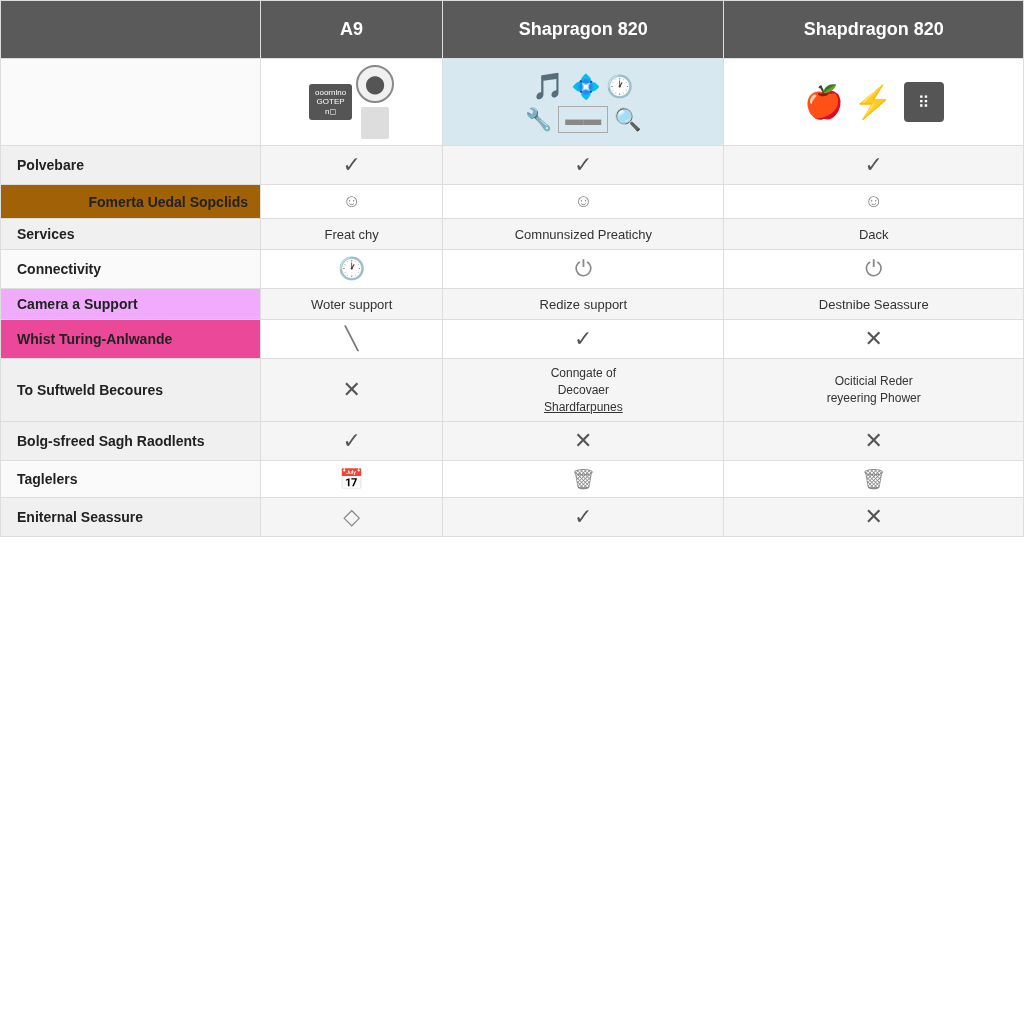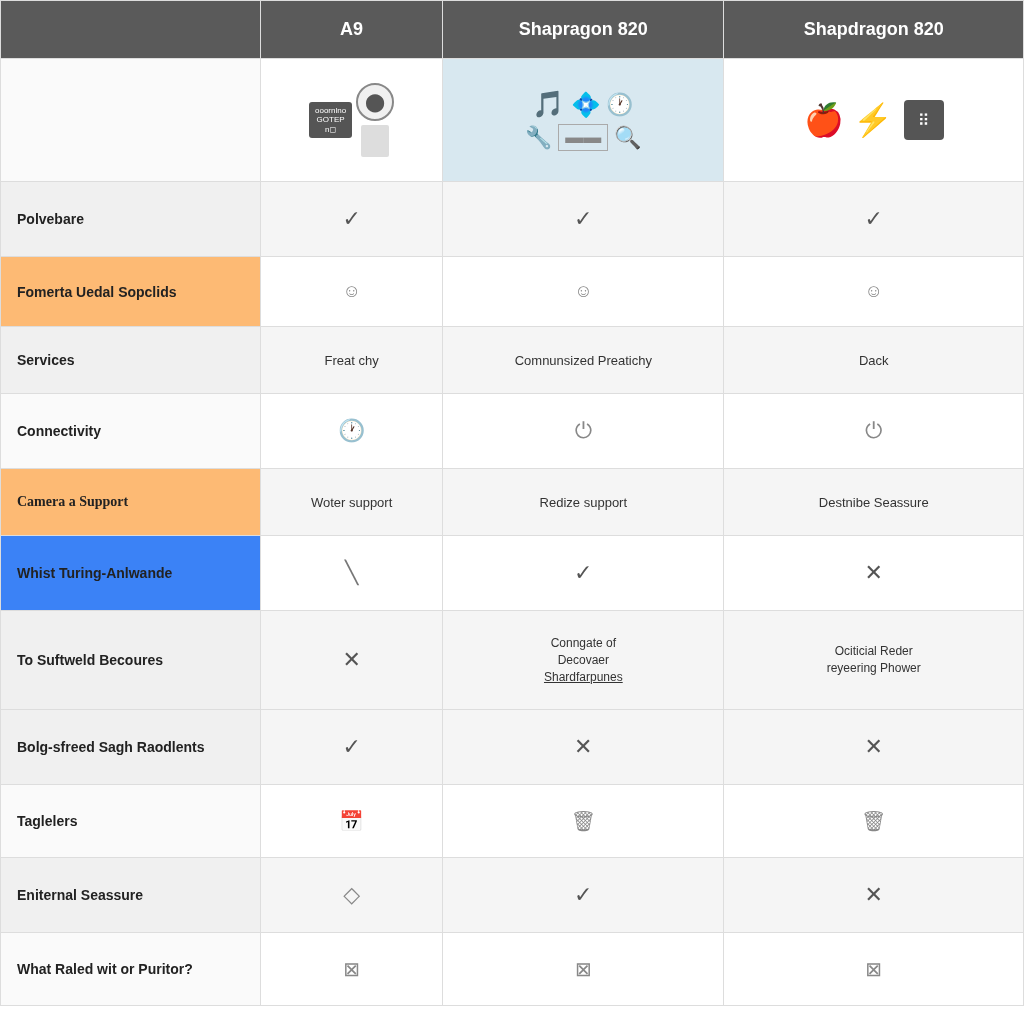--- a/index.html
+++ b/index.html
@@ -11,21 +11,21 @@
     }
 
     .comparison-table {
       width: 100%;
       border-collapse: collapse;
     }
 
     .comparison-table th,
     .comparison-table td {
       border: 1px solid #ddd;
-      padding: 24px 12px;
+      padding: 6px 12px;
       text-align: center;
       vertical-align: middle;
     }
 
     .comparison-table th {
       background: #5a5a5a;
       color: #fff;
       font-weight: bold;
       font-size: 18px;
       padding: 18px 20px;
@@ -199,45 +199,45 @@
     </tr>
   </thead>
   <tbody id="table-body">
   <tr class="row-odd">
         <td class="feature-col" style="background:#f0f0f0;">Polvebare</td>
         <td><span class="icon-check">✓</span></td>
         <td><span class="icon-check">✓</span></td>
         <td><span class="icon-check">✓</span></td>
       </tr>
       <tr class="row-even">
-        <td class="feature-col" style="background:#fdba74;">Fomerta Uedal Sopclids</td>
+        <td class="feature-col" style="background:#a16207;text-align:right;">Fomerta Uedal Sopclids</td>
         <td><span class="icon-smiley">☺</span></td>
         <td><span class="icon-smiley">☺</span></td>
         <td><span class="icon-smiley">☺</span></td>
       </tr>
       <tr class="row-odd">
         <td class="feature-col" style="background:#f0f0f0;">Services</td>
         <td><span class="cell-text">Freat chy</span></td>
         <td><span class="cell-text">Comnunsized Preatichy</span></td>
         <td><span class="cell-text">Dack</span></td>
       </tr>
       <tr class="row-even">
         <td class="feature-col" style="background:#fafafa;">Connectivity</td>
         <td><span class="icon-clock">🕐</span></td>
         <td><span class="icon-power">⏻</span></td>
         <td><span class="icon-power">⏻</span></td>
       </tr>
       <tr class="row-odd">
-        <td class="feature-col" style="background:#fdba74;font-family:Liberation Serif, serif;">Camera a Support</td>
+        <td class="feature-col" style="background:#f0abfc;">Camera a Support</td>
         <td><span class="cell-text">Woter support</span></td>
         <td><span class="cell-text">Redize support</span></td>
         <td><span class="cell-text">Destnibe Seassure</span></td>
       </tr>
       <tr class="row-even">
-        <td class="feature-col" style="background:#3b82f6;">Whist Turing-Anlwande</td>
+        <td class="feature-col" style="background:#ec4899;">Whist Turing-Anlwande</td>
         <td><span class="icon-cross" style="font-size:22px;color:#777;">╲</span></td>
         <td><span class="icon-check">✓</span></td>
         <td><span class="icon-cross">✕</span></td>
       </tr>
       <tr class="row-odd">
         <td class="feature-col" style="background:#f0f0f0;">To Suftweld Becoures</td>
         <td><span class="icon-cross">✕</span></td>
         <td><span class="cell-multi"><span style="display:block;">Conngate of</span><span style="display:block;">Decovaer</span><span style="display:block;text-decoration:underline;">Shardfarpunes</span></span></td>
         <td><span class="cell-multi"><span style="display:block;">Ociticial  Reder</span><span style="display:block;">reyeering  Phower</span></span></td>
       </tr>
@@ -252,20 +252,14 @@
         <td><span class="icon-cal">📅</span></td>
         <td><span class="icon-trash">🗑</span></td>
         <td><span class="icon-trash">🗑</span></td>
       </tr>
       <tr class="row-odd">
         <td class="feature-col" style="background:#f0f0f0;">Eniternal Seassure</td>
         <td><span class="icon-diamond">◇</span></td>
         <td><span class="icon-check">✓</span></td>
         <td><span class="icon-cross">✕</span></td>
       </tr>
-      <tr class="row-even">
-        <td class="feature-col" style="background:#fafafa;">What Raled wit or Puritor?</td>
-        <td><span class="icon-boxed-x" style="font-size:20px;color:#888;">⊠</span></td>
-        <td><span class="icon-boxed-x" style="font-size:20px;color:#888;">⊠</span></td>
-        <td><span class="icon-boxed-x" style="font-size:20px;color:#888;">⊠</span></td>
-      </tr>
     </tbody>
 </table>
 
 </body></html>

